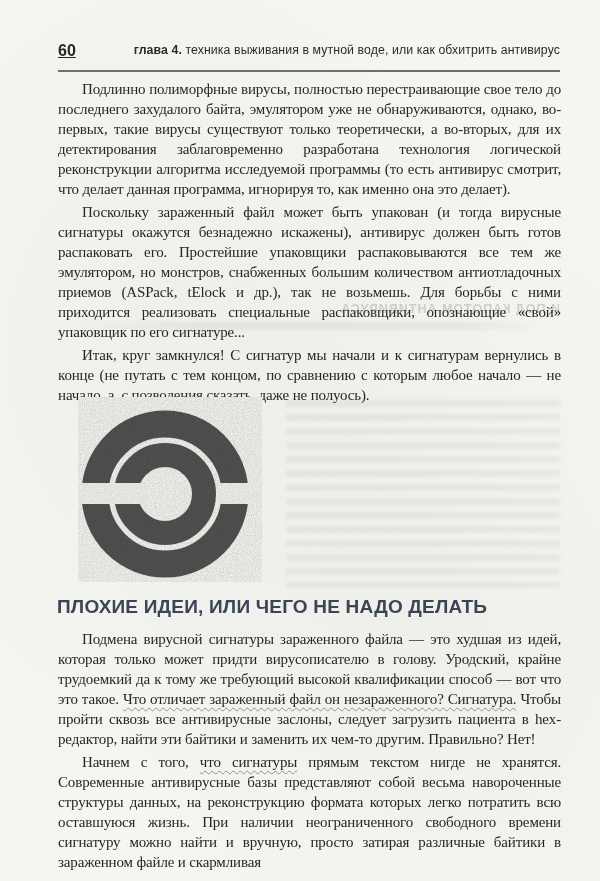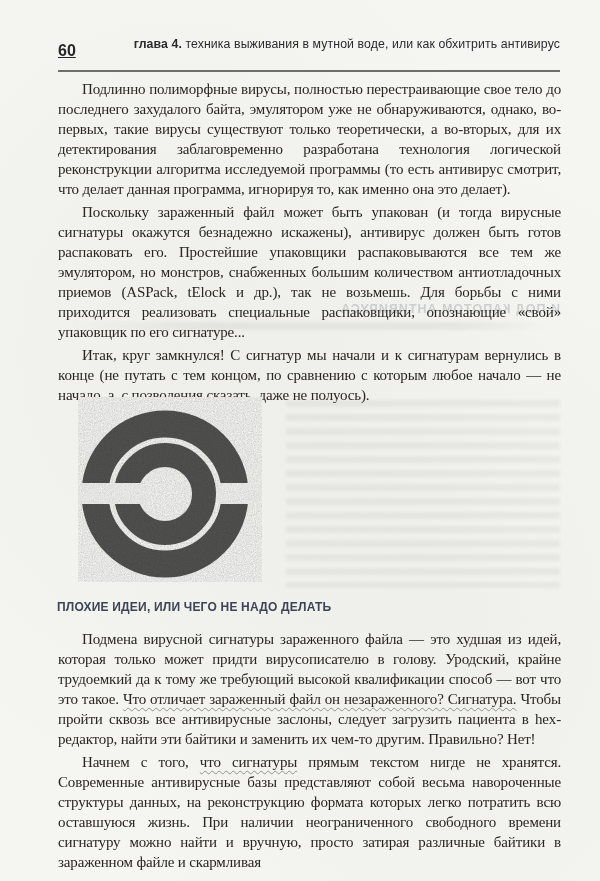--- a/index.html
+++ b/index.html
@@ -19,21 +19,21 @@
   }
   
   .running-head{
     position:absolute;left:58px;top:46px;width:502px;height:24px;
     border-bottom:2px solid #6e6e6a;
     display:flex;align-items:flex-end;justify-content:space-between;
     font-family:"Liberation Sans", sans-serif;
     color:#26262a;
   }
   .page-number{font-weight:bold;font-size:16px;line-height:1;padding-bottom:11px;text-decoration:underline;}
-  .chapter-line{font-size:12.3px;line-height:1;padding-bottom:20px;letter-spacing:0.1px;color:#2b2b2f;}
+  .chapter-line{font-size:12.3px;line-height:1;padding-bottom:14px;letter-spacing:0.1px;color:#2b2b2f;}
   .chapter-line b{font-weight:bold;}
   
   .text-col{
     position:absolute;left:58px;width:503px;
     font-size:15px;line-height:20px;color:#2a2620;
     text-align:justify;letter-spacing:-0.15px;
   }
   .col-top{top:79px;}
   .col-bottom{top:629px;}
   .text-col p{margin:0 0 3px 0;text-indent:24px;}
@@ -42,21 +42,21 @@
     text-decoration-line:underline;
     text-decoration-style:wavy;
     text-decoration-color:rgba(120,118,110,0.75);
     text-decoration-thickness:1px;
     text-underline-offset:3px;
   }
   
   .section-heading{
     position:absolute;left:57px;top:596px;width:503px;
     font-family:"Liberation Sans", sans-serif;
-    font-weight:bold;font-size:12px;line-height:22px;
+    font-weight:bold;font-size:19px;line-height:22px;
     letter-spacing:0.2px;
     color:#3b4556;
   }
   
   .figure{
     position:absolute;left:78px;top:397px;width:184px;height:185px;
   }
   
   .ghost-heading{
     position:absolute;left:292px;top:301px;width:268px;height:17px;

